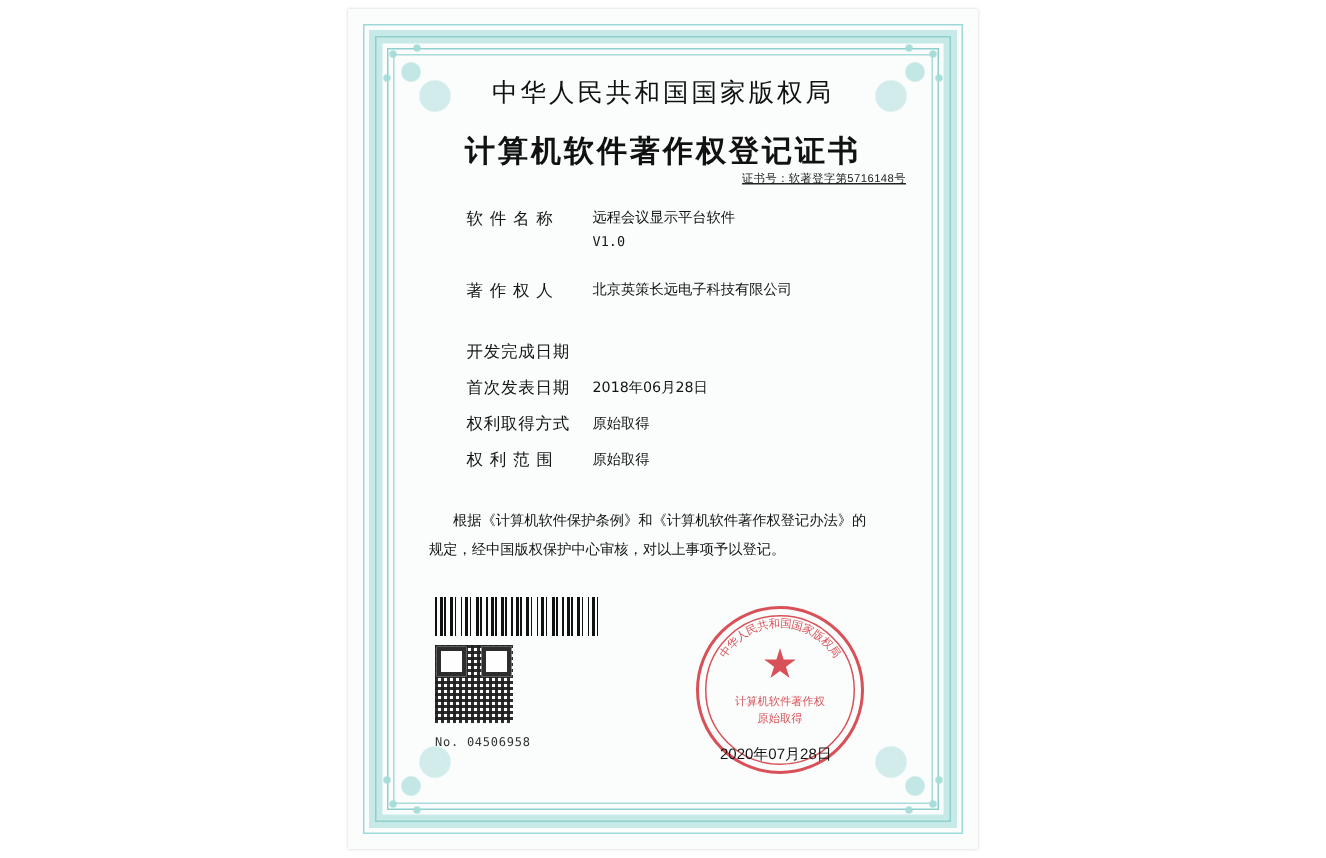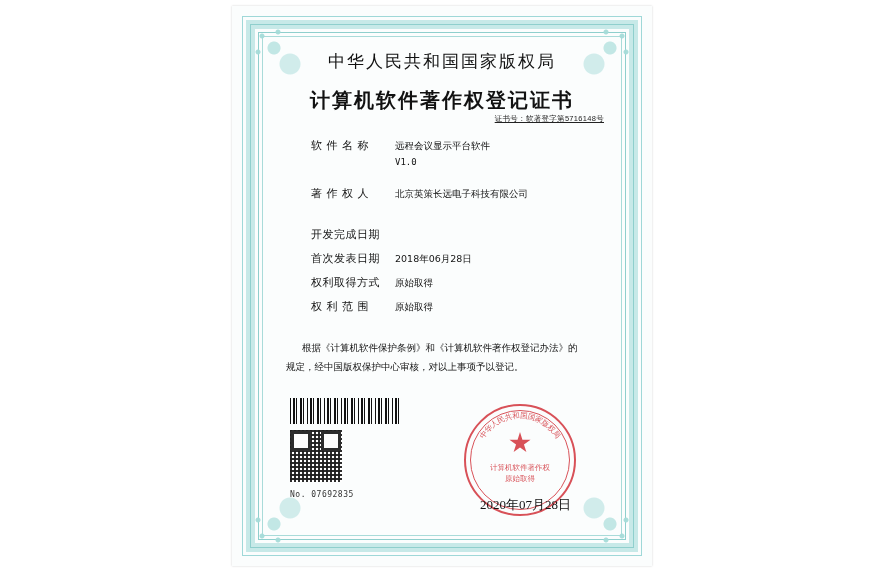--- a/index.html
+++ b/index.html
@@ -263,22 +263,22 @@
     text-align: center;
     font-size: 7.5px;
     line-height: 11px;
     color: #d2343c;
     font-family: "DejaVu Sans", sans-serif;
   }
   .issue-date {
     position: absolute;
     left: 248px;
     top: 490px;
-    font-size: 13px;
-    font-family: Liberation Serif, serif;
+    font-size: 10px;
+    font-family: Liberation Sans, sans-serif;
     color: #141414;
   }
 </style>
 </head>
 <body>
 
 <div id="page">
 
   <div class="cert-paper">
 
@@ -337,21 +337,21 @@
       <div class="statement">
         <span class="ln indent">根据《计算机软件保护条例》和《计算机软件著作权登记办法》的</span>
         <span class="ln">规定，经中国版权保护中心审核，对以上事项予以登记。</span>
       </div>
 
     </div>
 
     <div class="codes">
       <div class="barcode"></div>
       <div class="qr"></div>
-      <div class="serial">No. 07692835</div>
+      <div class="serial">No. 04506958</div>
     </div>
 
     <div class="seal">
       <div class="seal-ring"></div>
       <div class="seal-star"></div>
       <div class="seal-arc-text">
           <span style="transform: translate(-36.0427px, -25.2374px) rotate(-55deg) translate(-50%, -50%);">中</span>
           <span style="transform: translate(-31.1127px, -31.1127px) rotate(-45deg) translate(-50%, -50%);">华</span>
           <span style="transform: translate(-25.2374px, -36.0427px) rotate(-35deg) translate(-50%, -50%);">人</span>
           <span style="transform: translate(-18.5952px, -39.8775px) rotate(-25deg) translate(-50%, -50%);">民</span>

